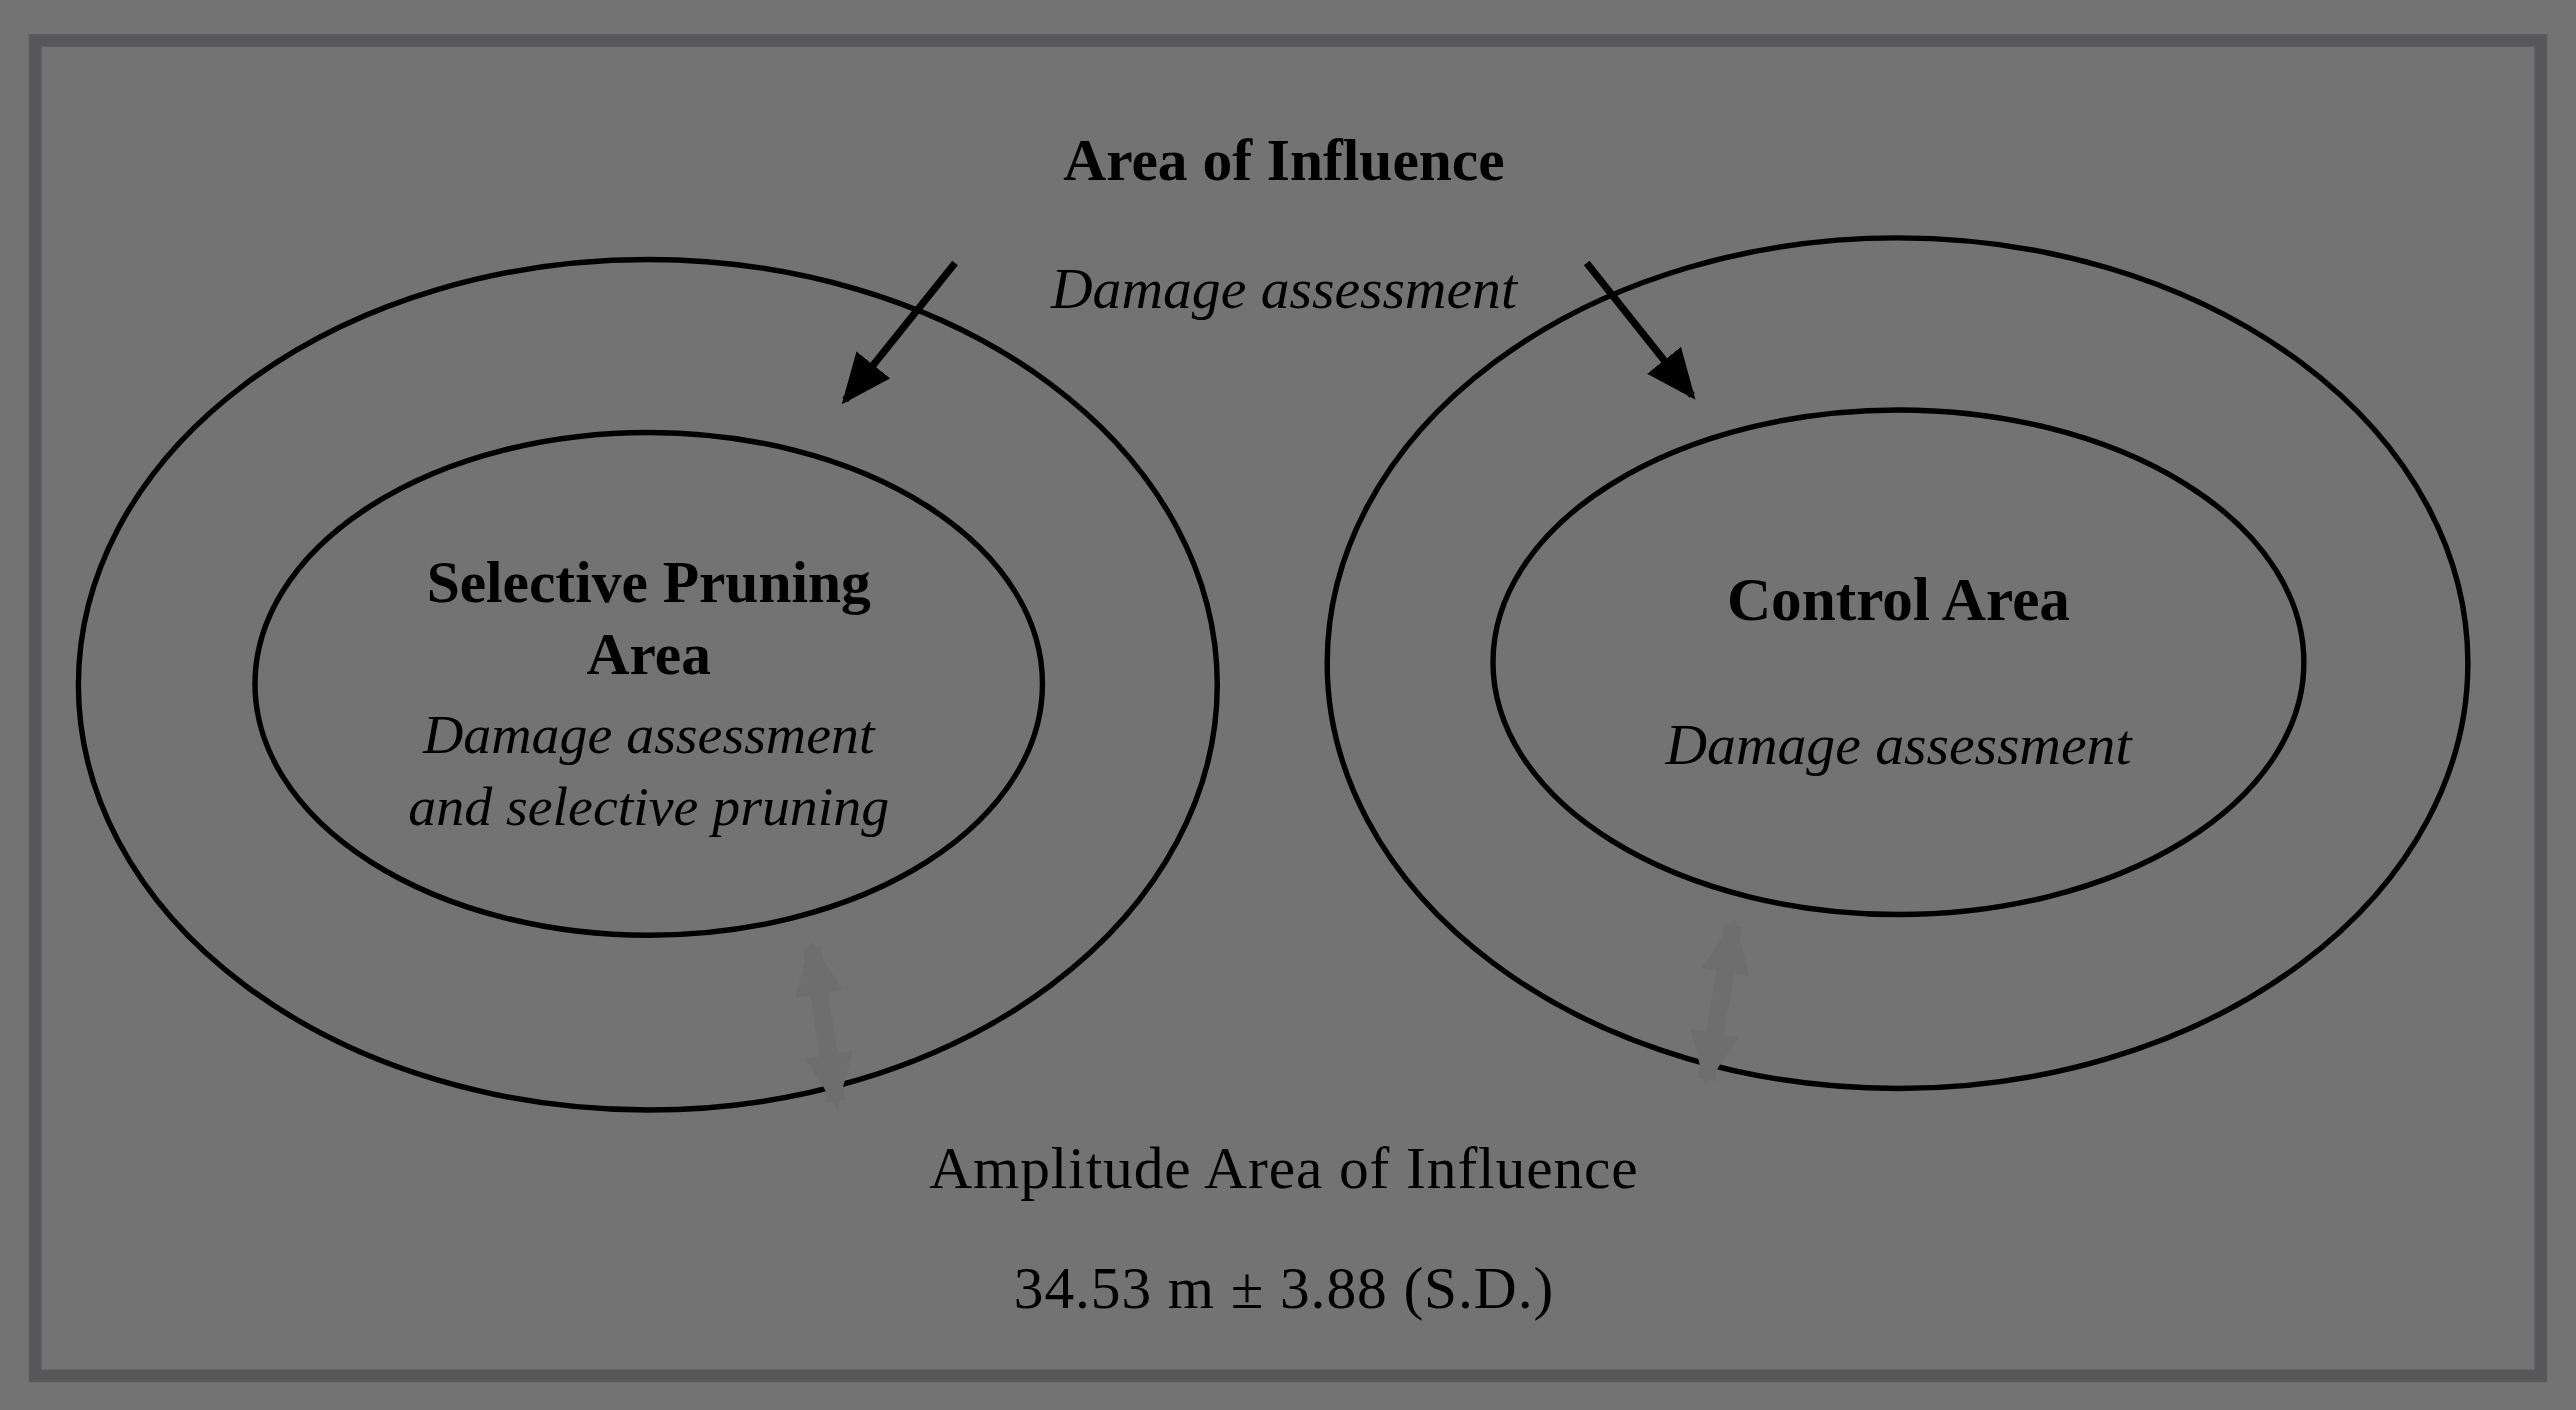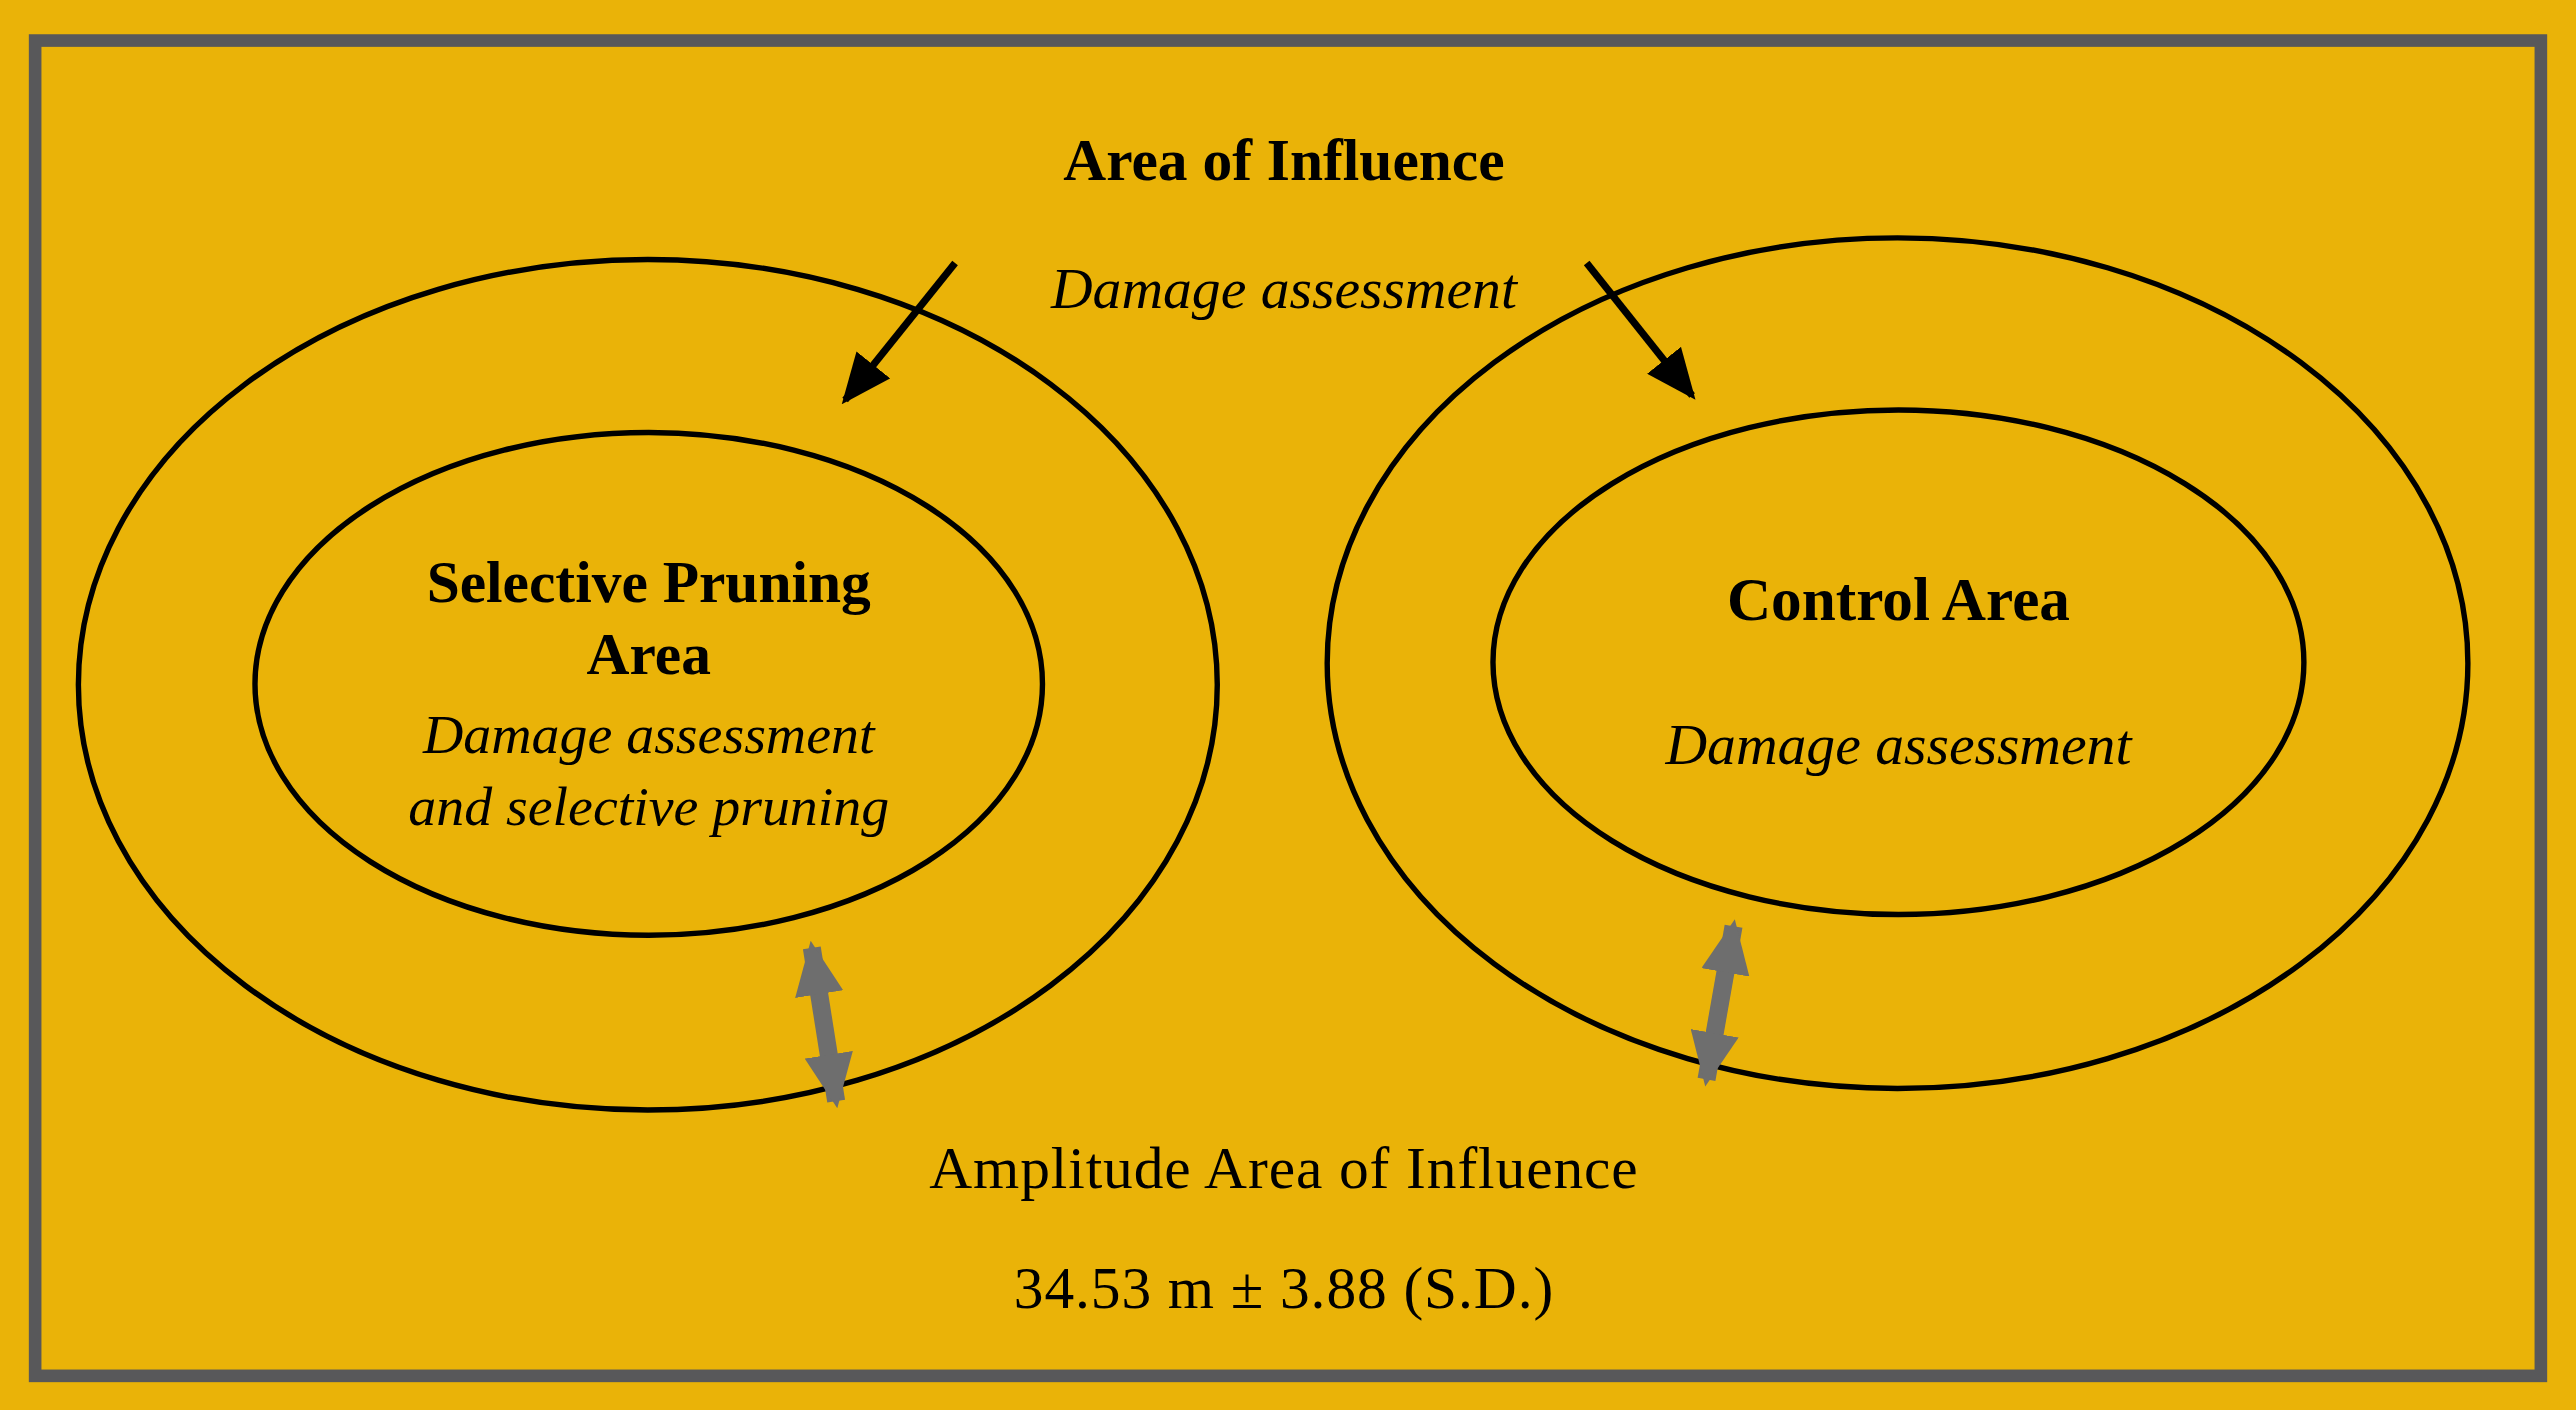--- a/index.html
+++ b/index.html
@@ -6,21 +6,21 @@
   html, body {
     margin: 0;
     padding: 0;
     background: #ffffff;
     font-family: "Liberation Serif", "DejaVu Serif", serif;
   }
   .stage {
     position: relative;
     width: 2576px;
     height: 1411px;
-    background: #eab308;
+    background: #737373;
     overflow: hidden;
   }
   svg { display: block; }
 
   .frame {
     fill: none;
     stroke: #58585a;
     stroke-width: 14;
   }
   .ellipse {

